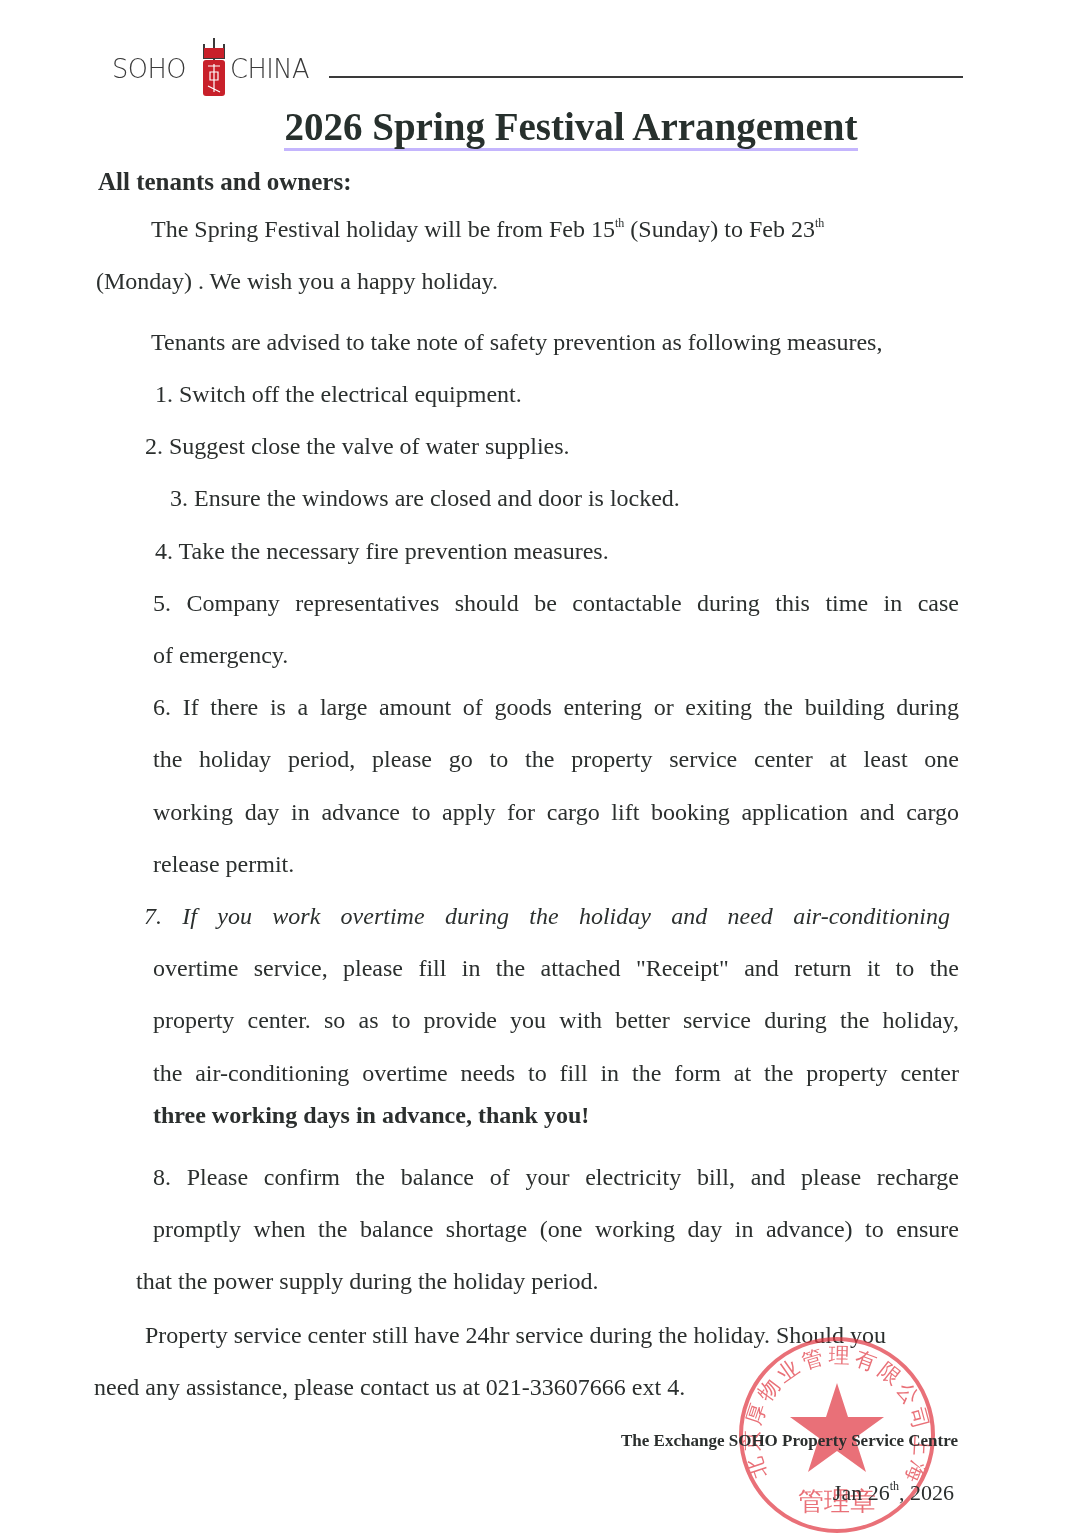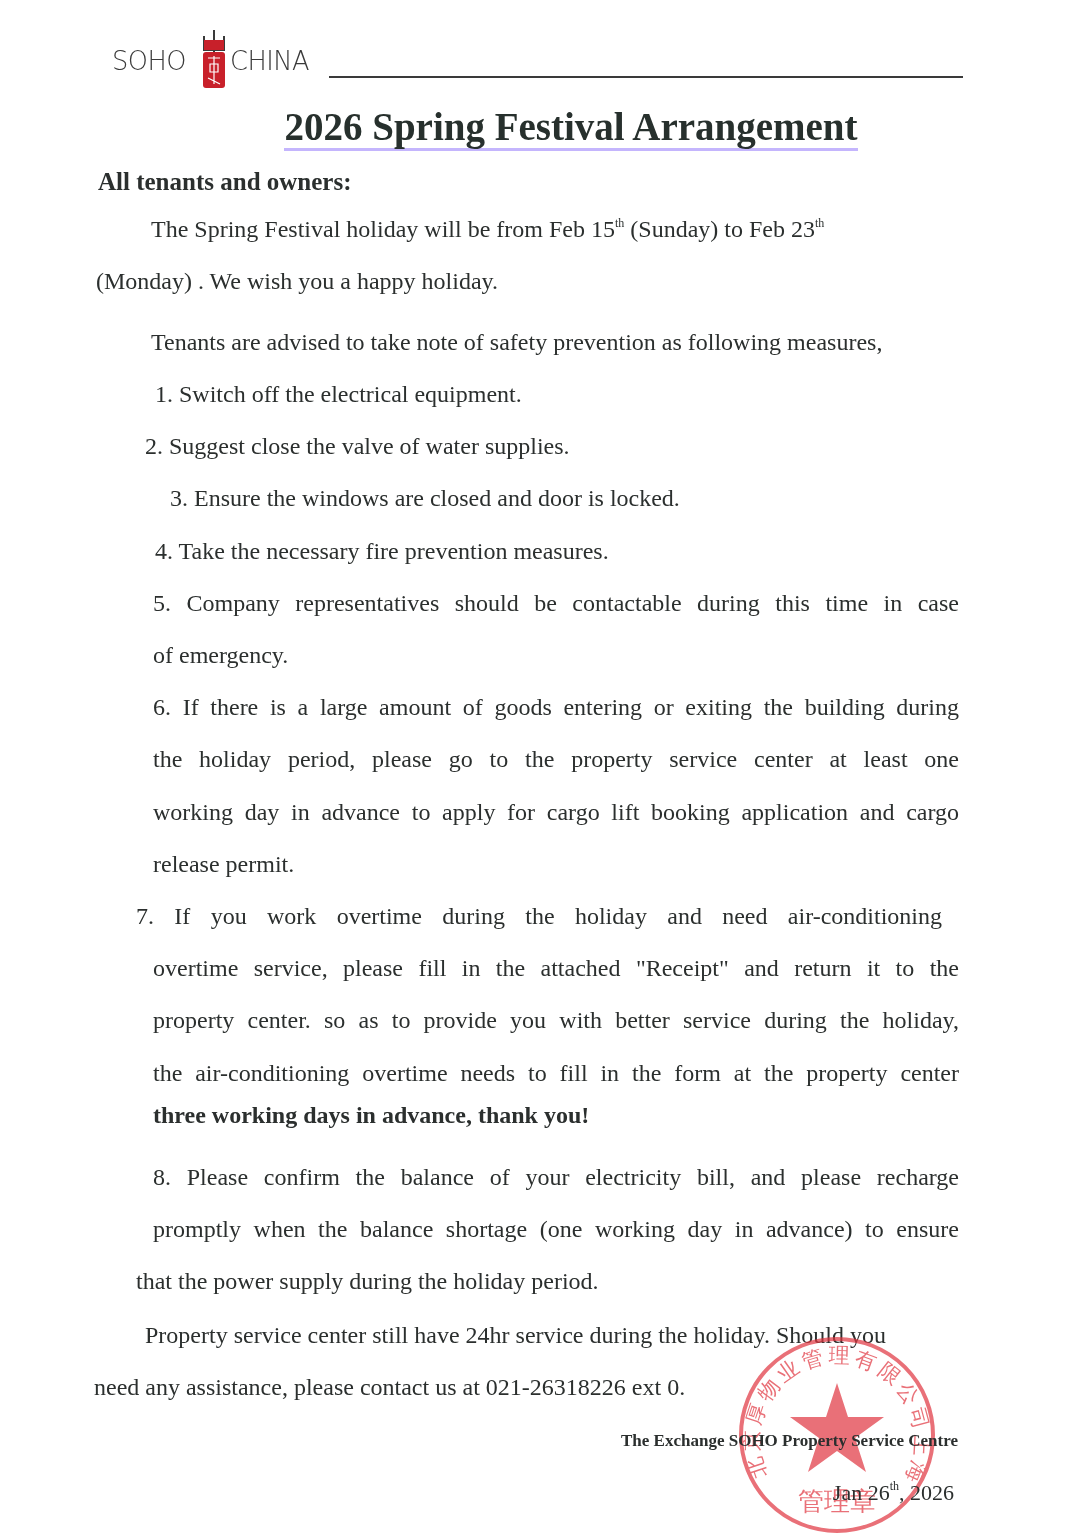--- a/index.html
+++ b/index.html
@@ -1,20 +1,20 @@
 <!DOCTYPE html>
 <html><head>
 <meta charset="utf-8">
 <style>
   html, body { margin: 0; padding: 0; }
   body {
     width: 1082px; height: 1534px; background: #ffffff; position: relative; overflow: hidden;
     font-family: "Liberation Serif", "DejaVu Serif", serif; color: #2b2f2e;
   }
-  .logo { position: absolute; left: 112px; top: 28px; height: 62px; width: 210px; }
+  .logo { position: absolute; left: 112px; top: 36px; height: 62px; width: 210px; }
   .logo .txt { position: absolute; top: 17px; font-family: "DejaVu Sans", sans-serif; font-weight: 200; font-size: 27px; color: #3a3a3a; letter-spacing: -0.5px; transform: scaleX(0.95); transform-origin: left; }
   .logo .soho { left: 0; }
   .logo .china { left: 118px; }
   .logo .mark { position: absolute; left: 86px; top: 0; width: 32px; height: 62px; }
   .header-rule { position: absolute; left: 329px; top: 76px; width: 634px; height: 2px; background: #3a3a3a; }
   .title { position: absolute; left: 0; width: 1142px; top: 104px; text-align: center; font-weight: bold; font-size: 39px; color: #27302d; }
   .title span { border-bottom: 3px solid #c4b5fd; padding-bottom: 0px; line-height: 42px; display: inline-block; }
   .p { position: absolute; font-size: 24px; white-space: nowrap; line-height: 30px; }
   .salutation { left: 98px; top: 167px; font-weight: bold; font-size: 25px; }
   sup { font-size: 12px; vertical-align: 10px; line-height: 0; }
@@ -51,32 +51,32 @@
     <div class="p" style="left: 155px; top: 379px;">1.  Switch off the electrical equipment.</div>
     <div class="p" style="left: 145px; top: 431.2px;">2.  Suggest close the valve of water supplies.</div>
     <div class="p" style="left: 170px; top: 483.4px;">3.  Ensure the windows are closed and door is locked.</div>
     <div class="p" style="left: 155px; top: 535.6px;">4.  Take the necessary fire prevention measures.</div>
     <div class="p justify" style="left: 153px; top: 587.8px; width: 806px;">5. Company representatives should be contactable during this time in case</div>
     <div class="p" style="left: 153px; top: 640px;">of emergency.</div>
     <div class="p justify" style="left: 153px; top: 692.2px; width: 806px;">6.  If there is a large amount of goods entering or exiting the building during</div>
     <div class="p justify" style="left: 153px; top: 744.4px; width: 806px;">the holiday period, please go to the property service center at least one</div>
     <div class="p justify" style="left: 153px; top: 796.6px; width: 806px;">working day in advance to apply for cargo lift booking application and cargo</div>
     <div class="p" style="left: 153px; top: 848.8px;">release permit.</div>
-    <div class="p justify" style="left: 136px; top: 901px; width: 806px;">7. If you work overtime during the holiday and need air-conditioning</div>
+    <div class="p justify" style="left: 144px; top: 901px; width: 806px; font-style: italic;">7. If you work overtime during the holiday and need air-conditioning</div>
     <div class="p justify" style="left: 153px; top: 953.2px; width: 806px;">overtime service, please fill in the attached "Receipt" and return it to the</div>
     <div class="p justify" style="left: 153px; top: 1005.4px; width: 806px;">property center. so as to provide you with better service during the holiday,</div>
     <div class="p justify" style="left: 153px; top: 1057.6px; width: 806px;">the air-conditioning overtime needs to fill in the form at the property center</div>
     <div class="p" style="left: 153px; top: 1100px; font-weight: bold;">three working days in advance, thank you!</div>
     <div class="p justify" style="left: 153px; top: 1162px; width: 806px;">8. Please confirm the balance of your electricity bill, and please recharge</div>
     <div class="p justify" style="left: 153px; top: 1214.2px; width: 806px;">promptly when the balance shortage (one working day in advance) to ensure</div>
     <div class="p" style="left: 136px; top: 1266.4px;">that the power supply during the holiday period.</div>
   </div>
 
 <div class="p" style="left:145px; top:1320px;">Property service center still have 24hr service during the holiday. Should you</div>
-<div class="p" style="left:94px; top:1372px;">need any assistance, please contact us at 021-26318226 ext 0.</div>
+<div class="p" style="left:94px; top:1372px;">need any assistance, please contact us at 021-33607666 ext 4.</div>
 
 <svg class="stamp" viewBox="0 0 200 200">
   <defs>
       <path id="ring" d="M 30 140 A 78 78 0 1 1 170 140"></path>
     </defs>
   <circle cx="100" cy="100" r="96" fill="none" stroke="#e0353f" stroke-width="4"></circle>
   <text font-size="21" fill="#e0353f" font-family="DejaVu Sans, sans-serif"><textPath href="#ring" startOffset="0" textLength="395">北京厚物业管理有限公司上海分公司</textPath></text>
   <polygon points="100,48 111,82 147,82 118,103 129,137 100,116 71,137 82,103 53,82 89,82" fill="#e0353f"></polygon>
   <text x="100" y="175" text-anchor="middle" font-size="26" fill="#e0353f" font-family="DejaVu Sans, sans-serif">管理章</text>
 </svg>

